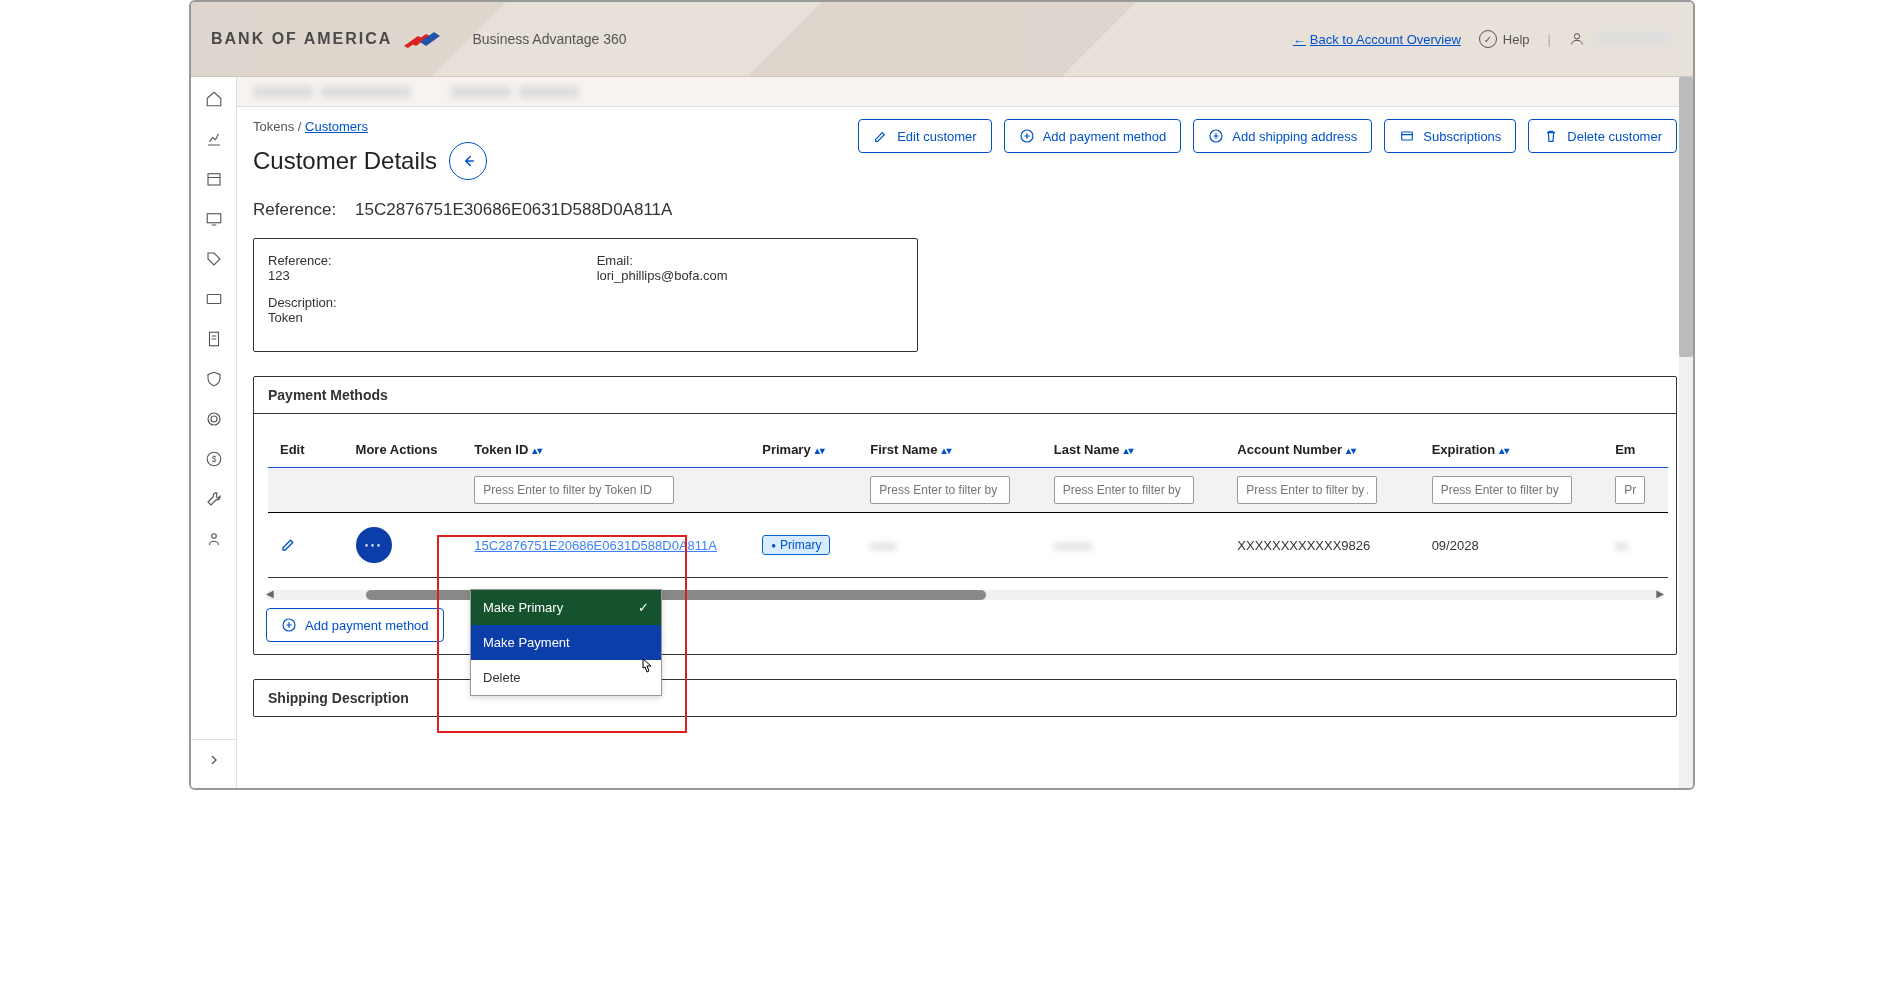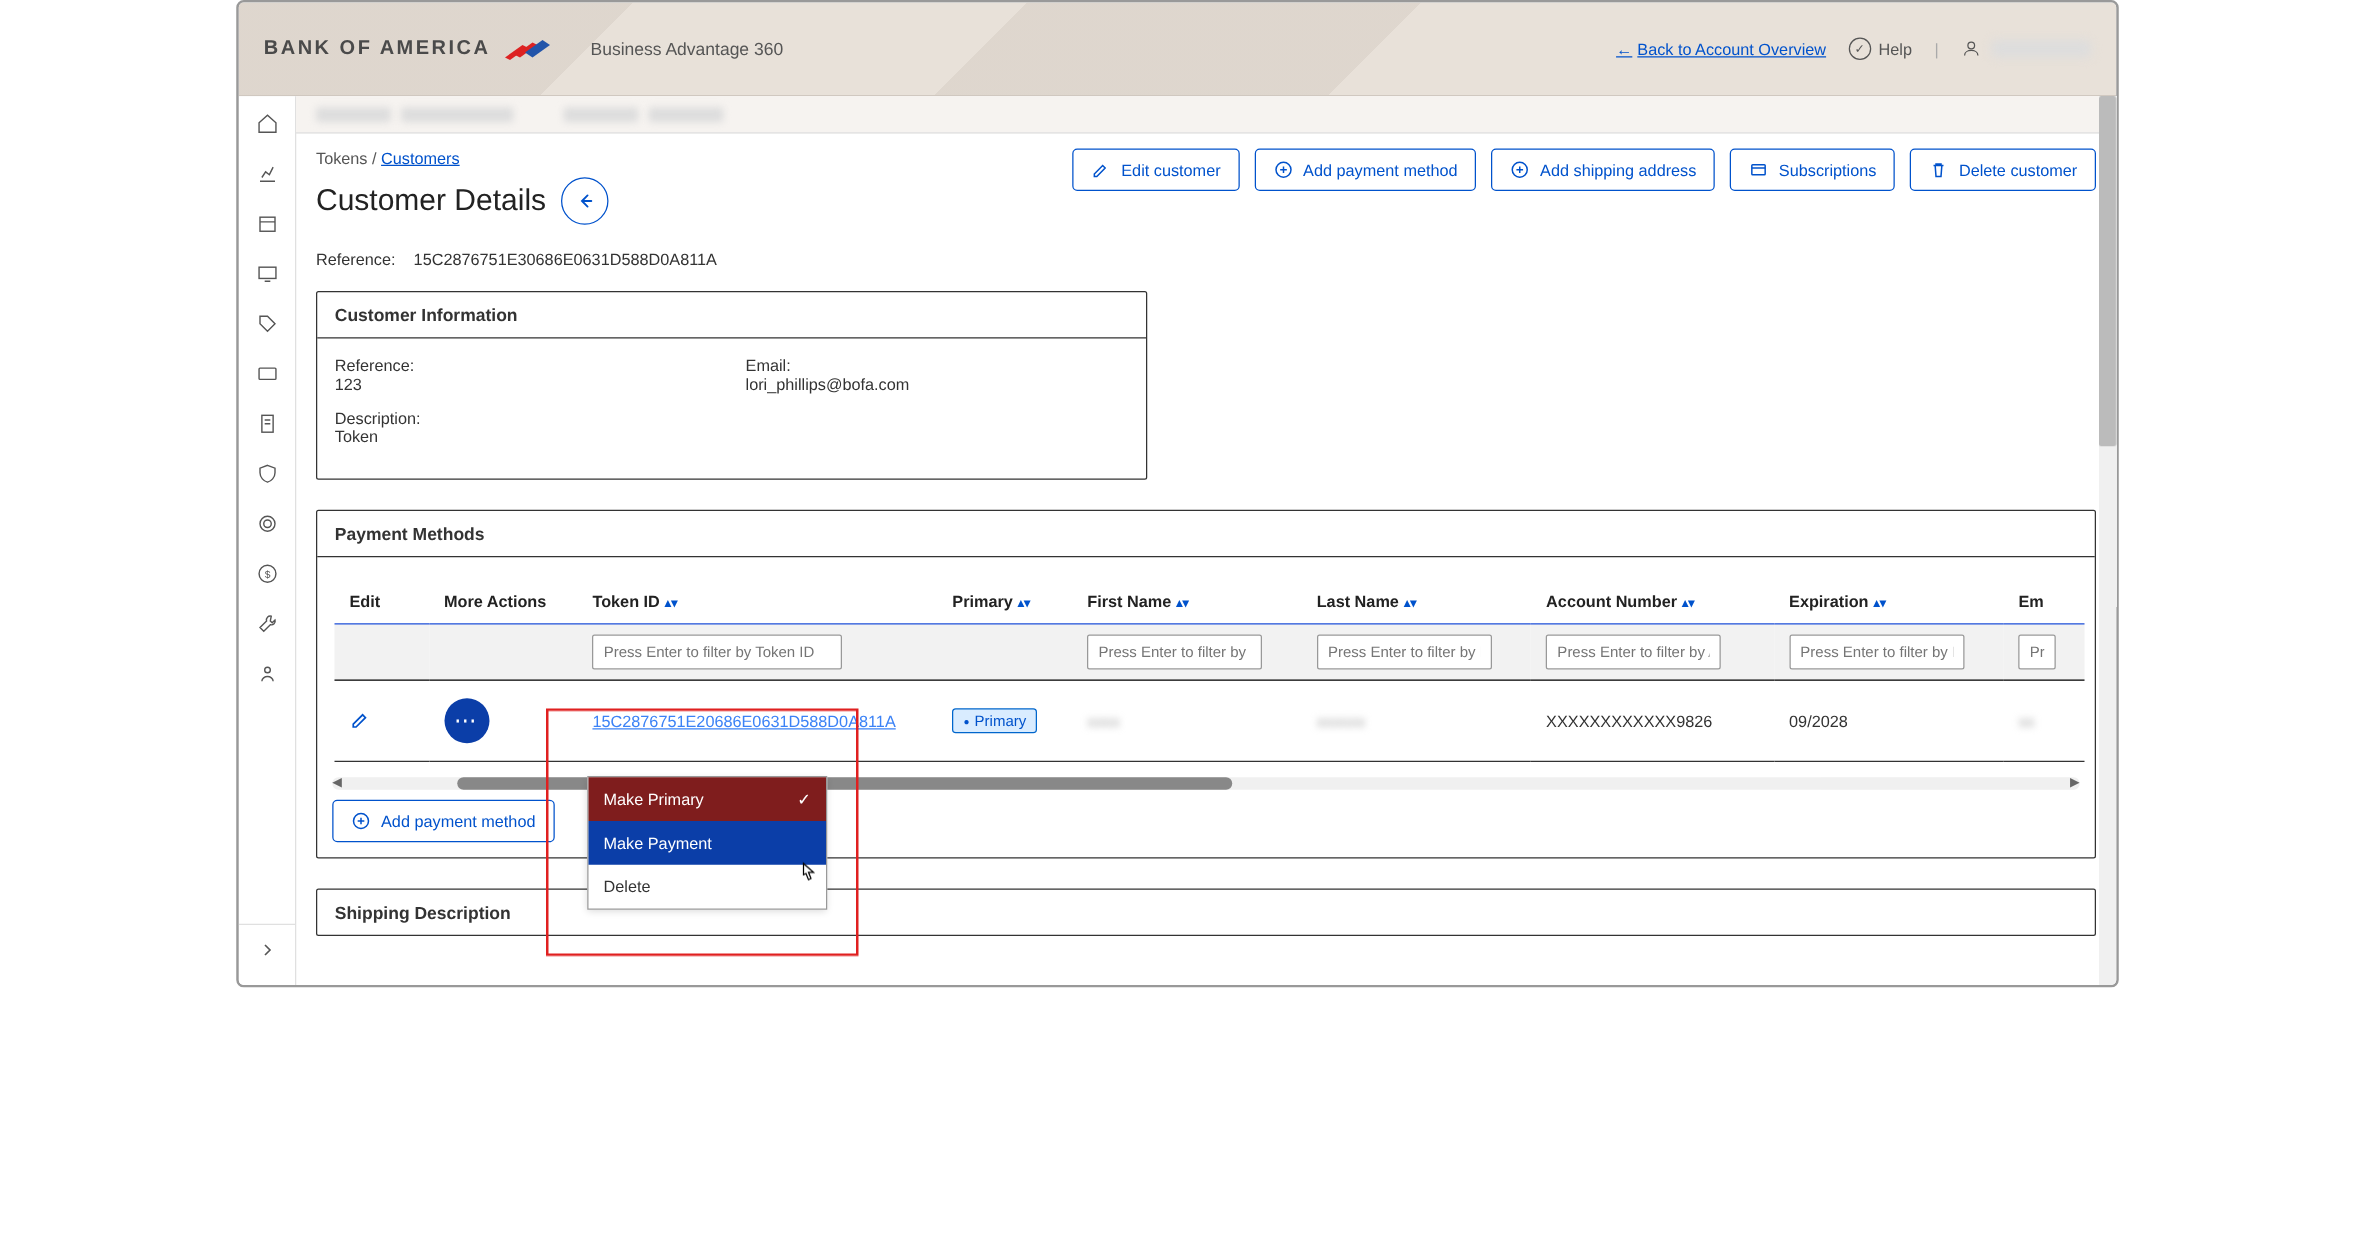--- a/index.html
+++ b/index.html
@@ -33,21 +33,21 @@
 .breadcrumb { font-size: 13px; color: #555; }
 .breadcrumb a { color: #0052cc; text-decoration: underline; }
 .actions-row { display: flex; justify-content: space-between; align-items: flex-start; margin-bottom: 8px; }
 .action-buttons { display: flex; gap: 12px; }
 .btn-outline { border: 1.5px solid #0052cc; color: #0052cc; background: #fff; border-radius: 4px; padding: 8px 14px; font-size: 13px; display: flex; align-items: center; gap: 8px; cursor: pointer; }
 
 .page-title-row { display: flex; align-items: center; gap: 12px; margin: 8px 0 12px 0; }
 .page-title { font-size: 24px; font-weight: normal; color: #222; }
 .back-circle { width: 38px; height: 38px; border: 1.5px solid #0052cc; border-radius: 50%; display: flex; align-items: center; justify-content: center; cursor: pointer; color: #0052cc; }
 
-.ref-line { font-size: 13px; color: #333; margin-bottom: 18px; }
+.ref-line { font-size: 17px; color: #333; margin-bottom: 18px; }
 
 .card { border: 1px solid #333; border-radius: 2px; margin-bottom: 24px; }
 .card-header { border-bottom: 1px solid #333; padding: 10px 14px; font-weight: bold; font-size: 14px; }
 .card-body { padding: 14px; }
 .info-grid { display: flex; gap: 260px; }
 .info-col .label { font-size: 13px; color: #333; }
 .info-col .value { font-size: 13px; color: #333; margin-bottom: 12px; }
 
 .payment-card { border: 1.5px solid #333; border-radius: 2px; margin-bottom: 24px; }
 .payment-card .card-header { border-bottom: 1px solid #333; }
@@ -67,21 +67,21 @@
 
 .table-footer { padding: 12px; }
 .scroll-track { height: 10px; background: #f0f0f0; border-radius: 5px; position: relative; margin-bottom: 8px; }
 .scroll-thumb { position: absolute; left: 100px; width: 620px; height: 100%; background: #888; border-radius: 5px; }
 .scroll-arrow-l, .scroll-arrow-r { position: absolute; top: -2px; font-size: 10px; color: #666; }
 .scroll-arrow-l { left: 0; }
 .scroll-arrow-r { right: 0; }
 
 .dropdown-menu { position: absolute; left: 216px; width: 192px; background: #fff; border: 1px solid #999; box-shadow: 0 2px 6px rgba(0,0,0,0.15); z-index: 100; }
 .dropdown-item { padding: 10px 12px; font-size: 13px; cursor: pointer; display: flex; justify-content: space-between; align-items: center; }
-.dropdown-item.active { background: #7f1d1d; color: #fff; }
+.dropdown-item.active { background: #14532d; color: #fff; }
 .dropdown-item.hover { background: #0b3ea8; color: #fff; }
 .dropdown-item .check { color: #fff; }
 
 .red-highlight { position: absolute; border: 2.5px solid #e02020; pointer-events: none; z-index: 200; }
 
 .shipping-card { border: 1.5px solid #333; border-radius: 2px; }
 .shipping-card .card-header { border-bottom: none; }
 
 .cursor-pointer-img { position: absolute; z-index: 300; font-size: 16px; }
 
@@ -268,21 +268,20 @@
           </div>
         </div>
 
         <div class="ref-line">
           <span>Reference:</span>
           <span>&nbsp;&nbsp;</span>
           <span>15C2876751E30686E0631D588D0A811A</span>
         </div>
 
         <div class="card" style="width: 665px;">
-          <div class="card-header">Customer Information</div>
           <div class="card-body">
             <div class="info-grid">
               <div class="info-col">
                 <div class="label">Reference:</div>
                 <div class="value">123</div>
                 <div class="label">Description:</div>
                 <div class="value">Token</div>
               </div>
               <div class="info-col">
                 <div class="label">Email:</div>

